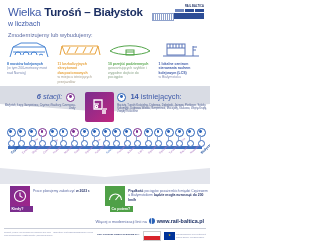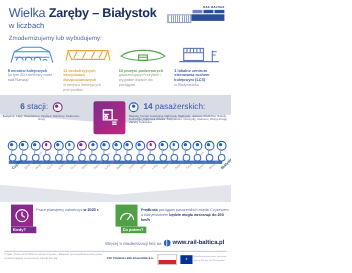--- a/index.html
+++ b/index.html
@@ -38,21 +38,21 @@
   .c-orange b{color:#e8a33d;} .c-orange{color:#a8a08f;}
   .c-green b{color:#54a64b;} .c-green{color:#8ba58a;}
   .c-navy b{color:#3f5ba9;} .c-navy{color:#8b93b5;}
 
   
   .greyband{position:absolute;left:0;top:86px;width:210px;height:26px;
     background:#d9dce4;clip-path:polygon(0 0,210px 0,210px 18px,105px 26px,0 18px);}
 
   
   .stations{position:absolute;left:0;top:92px;width:210px;display:flex;align-items:flex-start;}
-  .st-left{width:78px;text-align:center;padding-right:10px;}
+  .st-left{width:78px;text-align:right;padding-right:10px;font-style:italic;}
   .st-right{width:96px;padding-left:3px;}
   .st-head{font-size:7.5px;color:#3f5ba9;font-weight:400;}
   .st-head .num{font-weight:700;}
   .st-names{font-size:2.7px;line-height:3.4px;color:#4a5a8f;margin-top:2px;}
   .dot-m{display:inline-block;width:7px;height:7px;border-radius:50%;border:1.2px solid #7c2d8f;background:#fff;position:relative;vertical-align:middle;margin-left:2px;}
   .dot-m::after{content:"";position:absolute;left:1.5px;top:1.5px;width:2.8px;height:2.8px;border-radius:50%;background:#7c2d8f;}
   .dot-b{display:inline-block;width:7px;height:7px;border-radius:50%;border:1.2px solid #2a62b8;background:#fff;position:relative;vertical-align:middle;margin-right:2px;}
   .dot-b::after{content:"";position:absolute;left:1.5px;top:1.5px;width:2.8px;height:2.8px;border-radius:50%;background:#2a62b8;}
   .center-tile{width:30px;height:30px;border-radius:2px;
     background:linear-gradient(135deg,#7b2d8e 0%,#c0277f 100%);
@@ -105,21 +105,21 @@
   .eu-box{width:11px;height:8px;background:#003399;position:relative;}
   .eu-star{position:absolute;left:4.5px;top:2.5px;width:2px;height:2px;color:#ffcc00;font-size:3px;line-height:2px;}
   .fl-cap{font-size:1.9px;line-height:2.4px;color:#8b93b5;}
 </style>
 </head>
 <body>
 
 <div class="page">
 
   <div class="header">
-    <div class="title"><span>Wielka </span><b>Zaręby – Białystok</b></div>
+    <div class="title"><span>Wielka </span><b>Turośń – Białystok</b></div>
     <div class="subtitle">w liczbach</div>
     <div class="logo">
       <div class="logo-txt">RAIL BALTICA</div>
       <div class="logo-bars">
           <i class="l"></i>
           <i></i>
           <i></i>
         </div>
       <div class="logo-block">
         <div class="logo-dash"></div>
@@ -214,21 +214,21 @@
             <path d="M3 6 H8"></path>
             <circle cx="5.5" cy="8.5" r="1.2"></circle>
         <path d="M11 13 L15 13 M11 15 L15 15"></path>
             <path d="M12 11 L16 11"></path>
       </g>
         </svg>
     </div>
     <div class="st-right">
       <div class="st-head">
         <span class="dot-b"></span>
-        <span class="num">14</span><span> pasażerskich:</span>
+        <span class="num">14</span><span> istniejących:</span>
       </div>
       <div class="st-names">Baciuty, Turośń Kościelna, Dąbrowa, Dąbrówki, Jeżewo, Pietkowo, Sokoły, Kołomyjki, Dąbrowa Wielka, Szepietowo, Moczydły, Klukowo, Wojny-Krupy, Zaręby Kościelne</div>
     </div>
   </div>
 
   <div class="route">
     <div class="rail"></div>
     <div id="stops-holder">
         <div class="stop" style="left: 10px;">
           <div class="head"></div>

